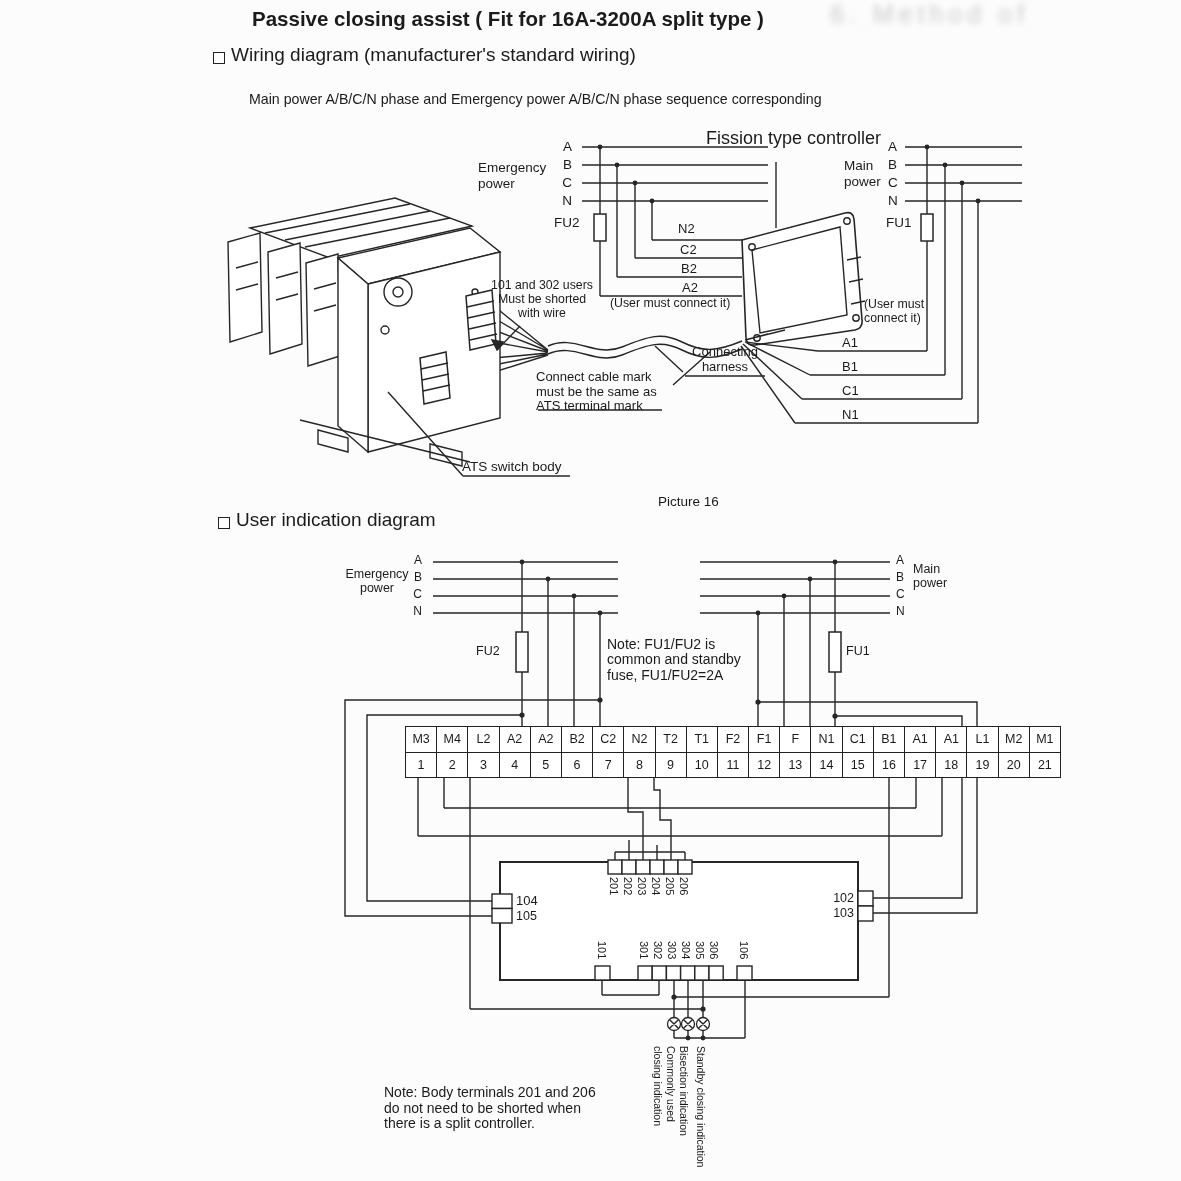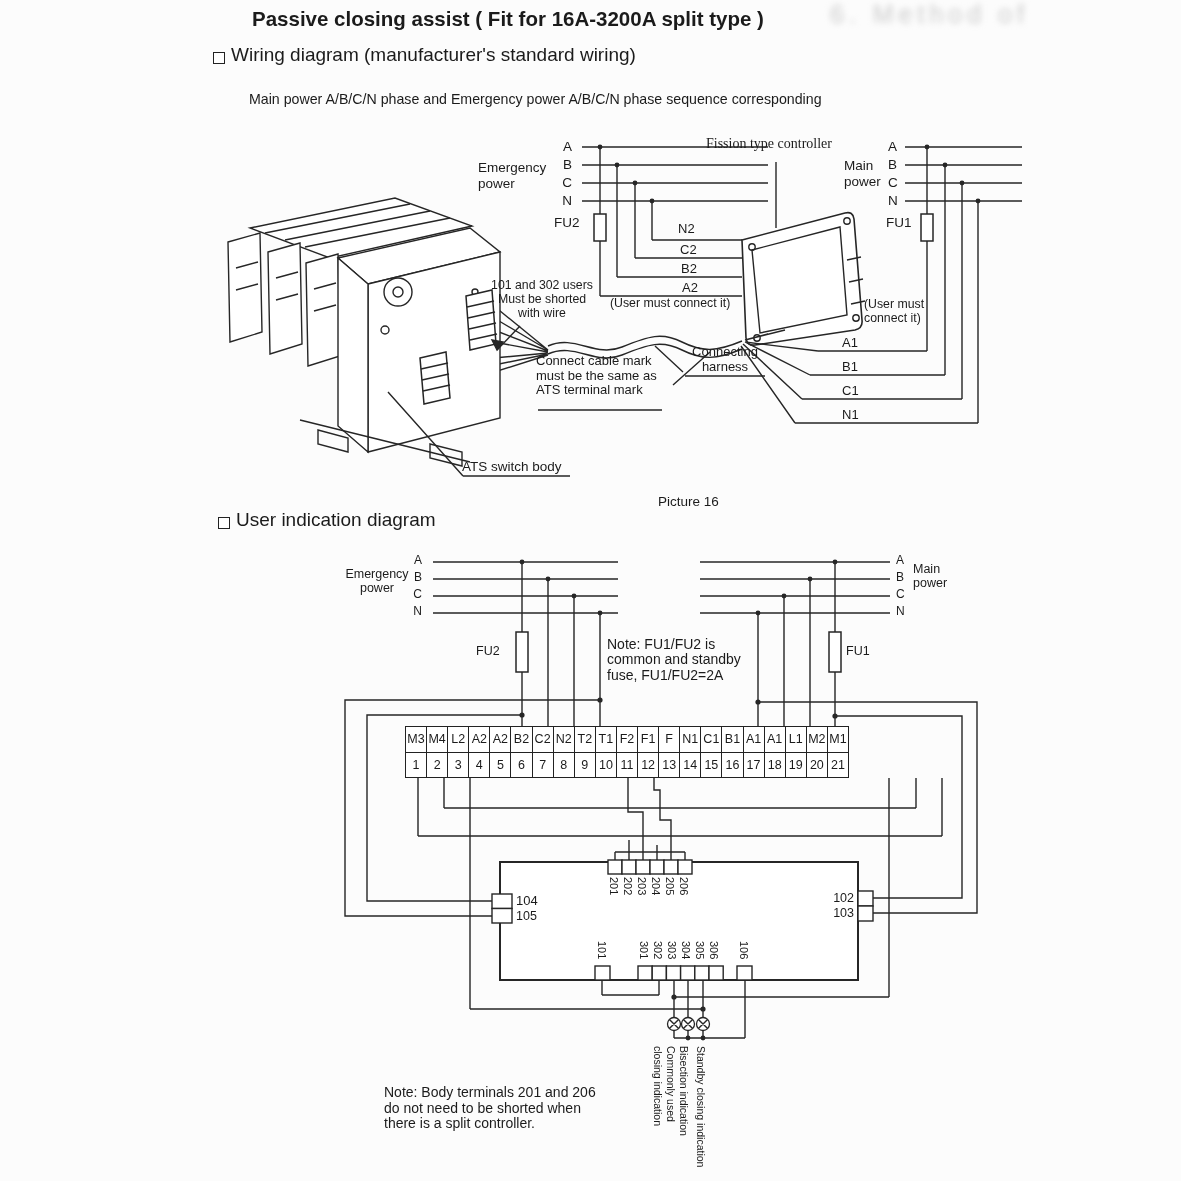--- a/index.html
+++ b/index.html
@@ -7,21 +7,21 @@
         font-family:"Liberation Sans",sans-serif;color:#1b1b1b;}
   svg{position:absolute;left:0;top:0;}
   .t{position:absolute;white-space:pre-line;color:#1b1b1b;line-height:1.15;}
   .ctr{text-align:center;}
   .rgt{text-align:right;}
   .vtext{position:absolute;font-size:11px;line-height:12px;white-space:pre;
          transform:rotate(90deg);transform-origin:0 0;color:#1b1b1b;}
   .vlabel{position:absolute;font-size:10.5px;line-height:12.5px;white-space:pre-line;
           transform:rotate(90deg);transform-origin:0 0;color:#1b1b1b;}
   .bullet{position:absolute;width:10px;height:10px;border:1.6px solid #222;background:#fff;}
-  #strip{position:absolute;left:405px;top:726px;width:444px;height:52px;
+  #strip{position:absolute;left:405px;top:726px;width:656px;height:52px;
          border:1.7px solid #222;box-sizing:border-box;background:#fff;display:flex;}
   .cell{flex:1;display:flex;flex-direction:column;border-right:1.3px solid #222;}
   .cell:last-child{border-right:none;}
   .cell>div{flex:1;display:flex;align-items:center;justify-content:center;
             font-size:12.5px;}
   .cell>div:first-child{border-bottom:1.3px solid #222;}
   #swbody{position:absolute;left:500px;top:862px;width:358px;height:118px;box-sizing:border-box;
           display:flex;align-items:center;justify-content:center;font-size:35px;letter-spacing:1px;}
   .ghost{position:absolute;left:830px;top:0px;font-size:25px;color:#cbcbcb;
          filter:blur(3px);letter-spacing:5px;}
@@ -196,21 +196,21 @@
 <div class="bullet" style="left:213px;top:52px;"></div>
 <div class="t" style="left:249px;top:91px;font-size:14.2px;">Main power A/B/C/N phase and Emergency power A/B/C/N phase sequence corresponding</div>
 <div class="t" style="left:231px;top:44px;font-size:19px;">Wiring diagram (manufacturer's standard wiring)</div>
 
 <div class="t" style="left:478px;top:160px;font-size:13.5px;">Emergency
 power</div>
 <div class="t rgt" style="left:552px;top:139px;width:20px;font-size:13.5px;">A</div>
 <div class="t rgt" style="left:552px;top:157px;width:20px;font-size:13.5px;">B</div>
 <div class="t rgt" style="left:552px;top:175px;width:20px;font-size:13.5px;">C</div>
 <div class="t rgt" style="left:552px;top:193px;width:20px;font-size:13.5px;">N</div>
-<div class="t" style="left:706px;top:136px;font-size:14px;font-family:Liberation Serif, serif;">Fission type controller</div>
+<div class="t" style="left:706px;top:128px;font-size:18px;">Fission type controller</div>
 <div class="t" style="left:554px;top:215px;font-size:13.5px;">FU2</div>
 <div class="t" style="left:678px;top:222px;font-size:13px;">N2</div>
 <div class="t" style="left:680px;top:243px;font-size:13px;">C2</div>
 <div class="t" style="left:681px;top:262px;font-size:13px;">B2</div>
 <div class="t" style="left:682px;top:281px;font-size:13px;">A2</div>
 <div class="t" style="left:610px;top:296px;font-size:12.3px;">(User must connect it)</div>
 <div class="t ctr" style="left:483px;top:278px;width:118px;font-size:12.3px;line-height:14px;">101 and 302 users
 Must be shorted
 with wire</div>
 <div class="t" style="left:844px;top:158px;font-size:13.5px;">Main
@@ -221,21 +221,21 @@
 <div class="t" style="left:888px;top:193px;font-size:13.5px;">N</div>
 <div class="t" style="left:886px;top:215px;font-size:13.5px;">FU1</div>
 <div class="t" style="left:842px;top:336px;font-size:13px;">A1</div>
 <div class="t" style="left:842px;top:360px;font-size:13px;">B1</div>
 <div class="t" style="left:842px;top:384px;font-size:13px;">C1</div>
 <div class="t" style="left:842px;top:408px;font-size:13px;">N1</div>
 <div class="t" style="left:864px;top:297px;font-size:12.3px;">(User must
 connect it)</div>
 <div class="t ctr" style="left:683px;top:345px;width:84px;font-size:13px;">Connecting
 harness</div>
-<div class="t" style="left:536px;top:354px;font-size:13px;line-height:14.5px;">Connect cable mark
+<div class="t" style="left:536px;top:370px;font-size:13px;line-height:14.5px;">Connect cable mark
 must be the same as
 ATS terminal mark</div>
 <div class="t" style="left:462px;top:459px;font-size:13.5px;">ATS switch body</div>
 <div class="t" style="left:636px;top:494px;font-size:13.5px;margin-left:22px;">Picture 16</div>
 
 <div class="bullet" style="left:218px;top:517px;"></div>
 <div class="t" style="left:236px;top:509px;font-size:19px;">User indication diagram</div>
 
 <div class="t ctr" style="left:341px;top:567px;width:72px;font-size:12.5px;">Emergency
 power</div>

